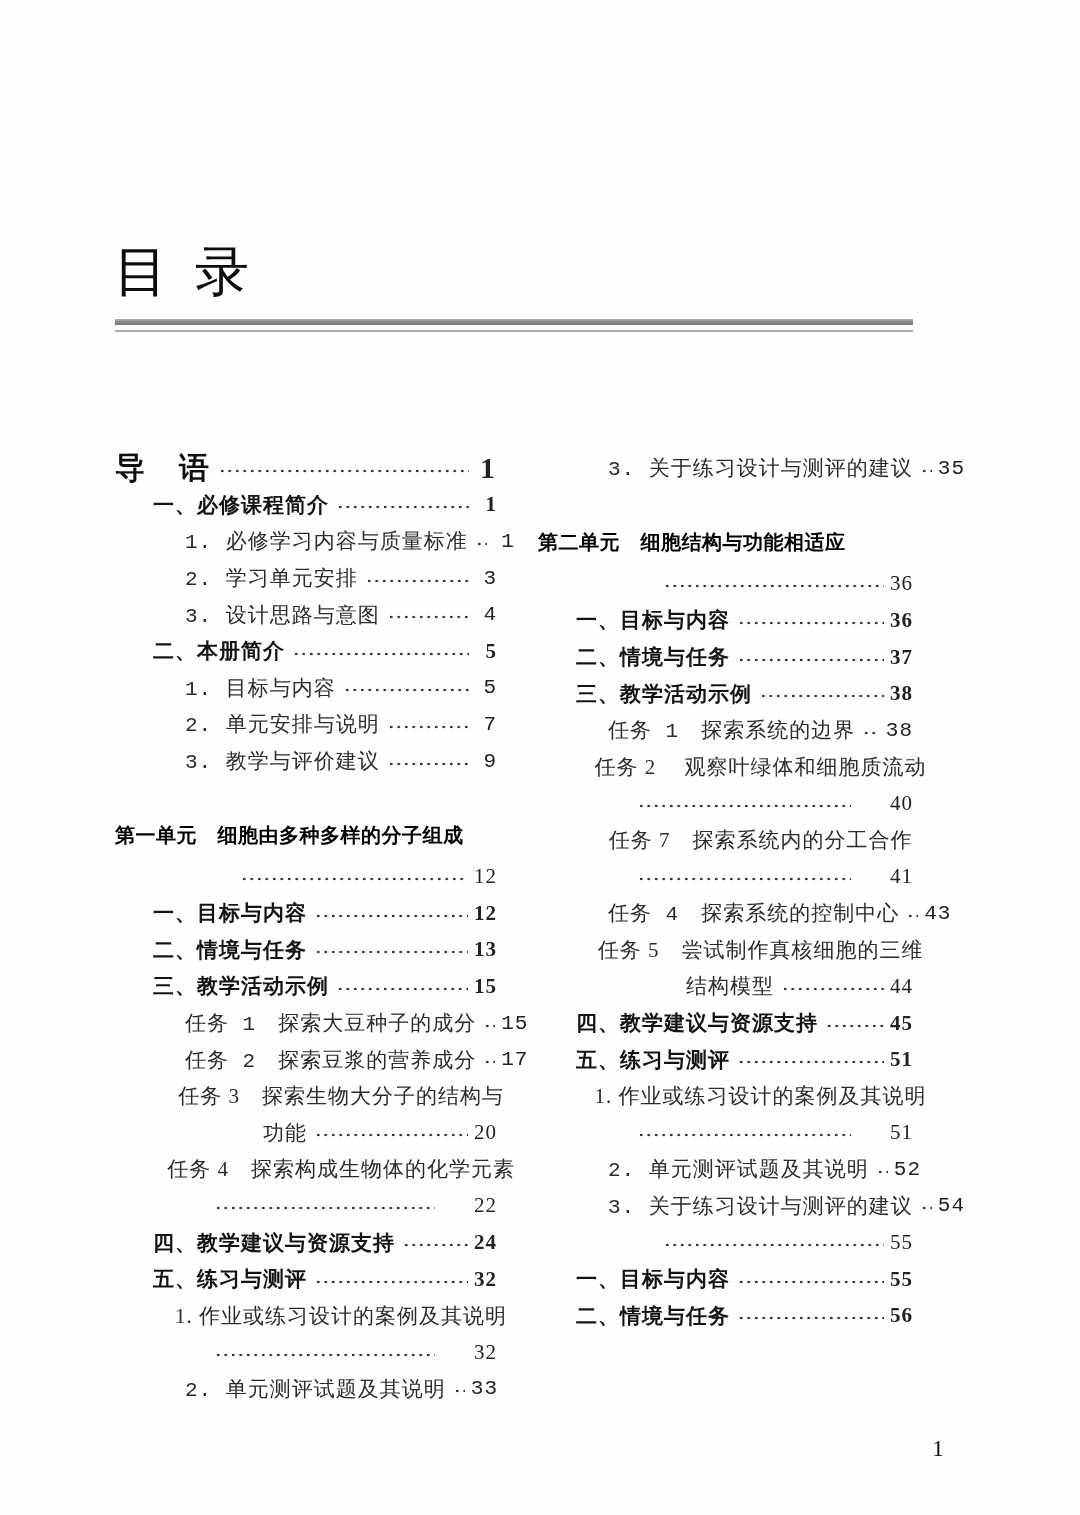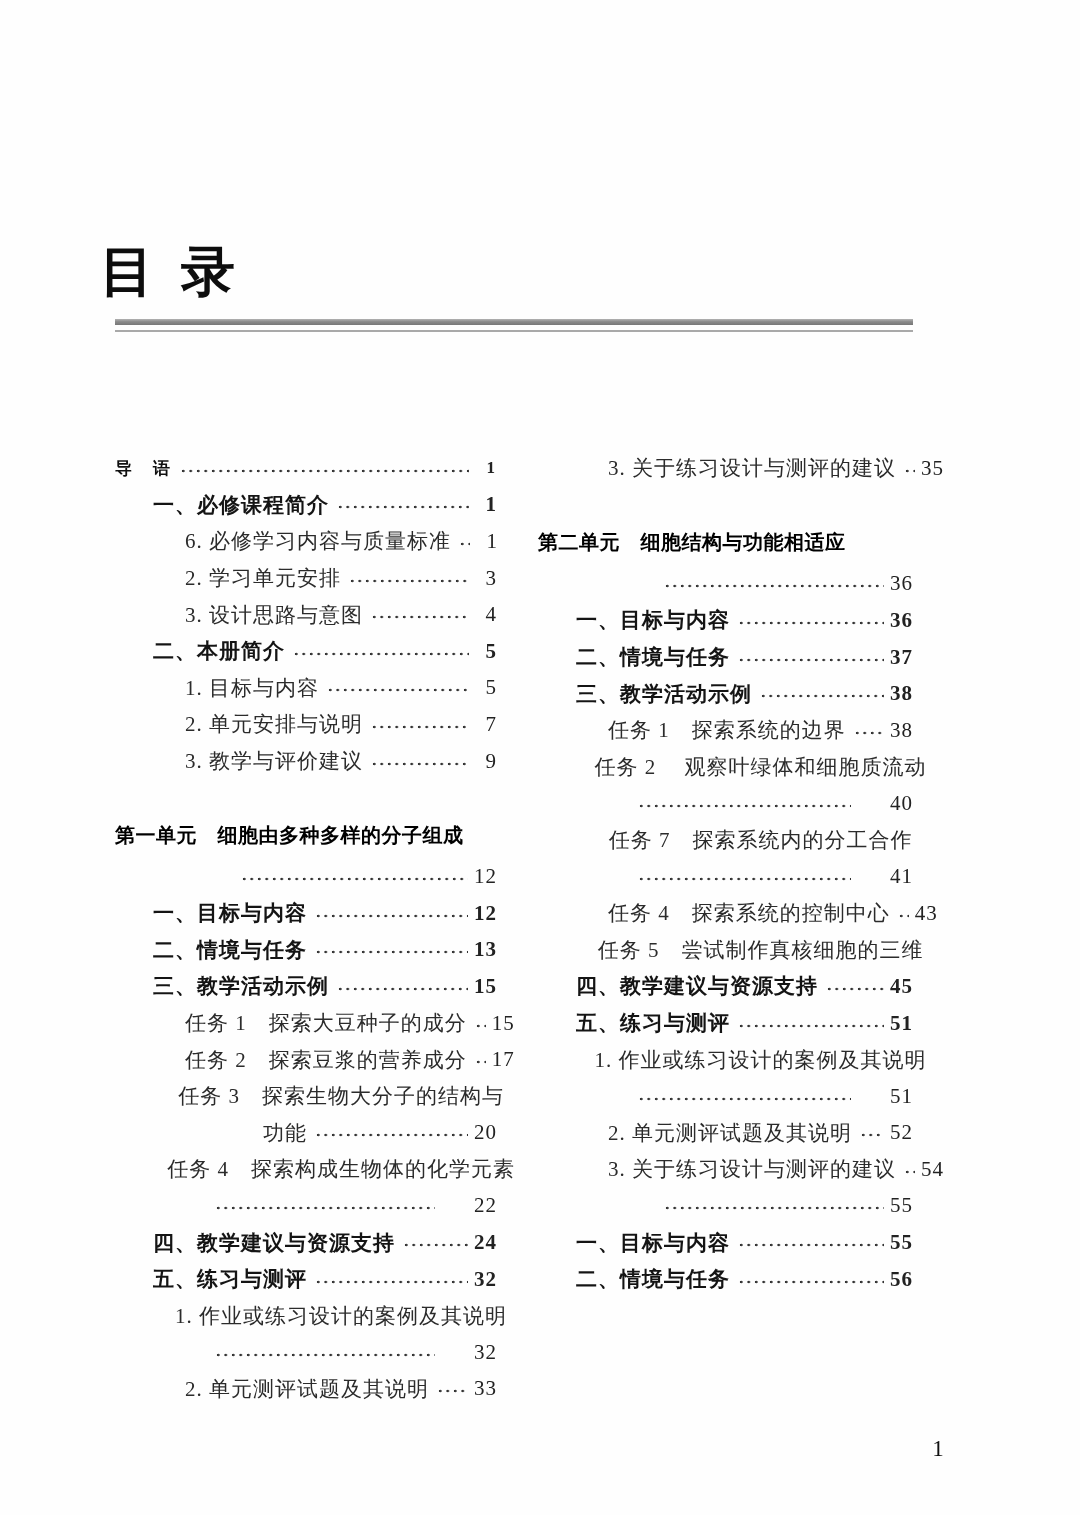--- a/index.html
+++ b/index.html
@@ -6,23 +6,23 @@
   body{
     width:1080px;height:1515px;position:relative;
     background:#ffffff;
     font-family:"Liberation Serif","DejaVu Serif",serif;
     color:#222;
   }
   .sheet{position:absolute;inset:0;background:#fefefe;}
 
   
   .doc-title{
-    position:absolute;left:100px;top:244px;
+    position:absolute;left:114px;top:244px;
     font-family:"Liberation Sans","DejaVu Sans",sans-serif;
-    font-weight:bold;font-size:54px;line-height:1;color:#0d0d0d;
+    font-weight:normal;font-size:54px;line-height:1;color:#0d0d0d;
     letter-spacing:6px;white-space:pre;
   }
   .rule-thick{
     position:absolute;left:115px;top:319px;width:798px;height:6px;
     background:linear-gradient(to bottom,#b3b3b3 0%,#8a8a8a 45%,#777 100%);
   }
   .rule-thin{
     position:absolute;left:115px;top:330px;width:798px;height:2px;
     background:#a9a9a9;
   }
@@ -40,23 +40,23 @@
   .row .txt{flex:0 0 auto;}
   .leader{
     flex:1 1 auto;min-width:10px;height:7px;
     margin:6px 6px 0 9px;
     background-image:radial-gradient(circle at 2px 3px,#333 1.3px,transparent 1.6px);
     background-size:7.5px 7px;background-repeat:repeat-x;background-position:left center;
   }
   .pageno{flex:0 0 auto;text-align:right;min-width:22px;color:#222;}
 
   
-  .row.section0{font-weight:bold;font-size:17px;color:#101010;letter-spacing:2px;}
+  .row.section0{font-weight:bold;font-size:30px;color:#101010;letter-spacing:2px;}
   .row.section{padding-left:38px;font-weight:bold;color:#141414;}
-  .row.item{padding-left:70px;}
+  .row.item{padding-left:70px;font-family:Liberation Mono, monospace;}
   .row.plain{padding-left:70px;justify-content:center;}
   .row.cont{padding-left:148px;}
   .row.dots{padding-left:92px;gap:33px;}
   .row.cdots{padding-left:118px;}
   .row.chapter{
     height:46px;margin-top:33px;padding-left:0;
     font-family:"Liberation Sans","DejaVu Sans",sans-serif;
     font-weight:bold;font-size:20px;letter-spacing:0.5px;color:#000;
   }
 
@@ -71,21 +71,21 @@
 
 <div class="sheet">
 
   <div class="doc-title">目 录</div>
   <div class="rule-thick"></div>
   <div class="rule-thin"></div>
 
   <div class="col" id="col-left">
       <div class="row section0"><span class="txt">导　语</span><span class="leader"></span><span class="pageno">1</span></div>
       <div class="row section"><span class="txt">一、必修课程简介</span><span class="leader"></span><span class="pageno">1</span></div>
-      <div class="row item"><span class="txt">6. 必修学习内容与质量标准</span><span class="leader"></span><span class="pageno">1</span></div>
+      <div class="row item"><span class="txt">1. 必修学习内容与质量标准</span><span class="leader"></span><span class="pageno">1</span></div>
       <div class="row item"><span class="txt">2. 学习单元安排</span><span class="leader"></span><span class="pageno">3</span></div>
       <div class="row item"><span class="txt">3. 设计思路与意图</span><span class="leader"></span><span class="pageno">4</span></div>
       <div class="row section"><span class="txt">二、本册简介</span><span class="leader"></span><span class="pageno">5</span></div>
       <div class="row item"><span class="txt">1. 目标与内容</span><span class="leader"></span><span class="pageno">5</span></div>
       <div class="row item"><span class="txt">2. 单元安排与说明</span><span class="leader"></span><span class="pageno">7</span></div>
       <div class="row item"><span class="txt">3. 教学与评价建议</span><span class="leader"></span><span class="pageno">9</span></div>
       <div class="row chapter"><span class="txt">第一单元　细胞由多种多样的分子组成</span></div>
       <div class="row cdots"><span class="leader"></span><span class="pageno">12</span></div>
       <div class="row section"><span class="txt">一、目标与内容</span><span class="leader"></span><span class="pageno">12</span></div>
       <div class="row section"><span class="txt">二、情境与任务</span><span class="leader"></span><span class="pageno">13</span></div>
@@ -109,20 +109,21 @@
       <div class="row section"><span class="txt">一、目标与内容</span><span class="leader"></span><span class="pageno">36</span></div>
       <div class="row section"><span class="txt">二、情境与任务</span><span class="leader"></span><span class="pageno">37</span></div>
       <div class="row section"><span class="txt">三、教学活动示例</span><span class="leader"></span><span class="pageno">38</span></div>
       <div class="row item"><span class="txt">任务 1　探索系统的边界</span><span class="leader"></span><span class="pageno">38</span></div>
       <div class="row plain"><span class="txt">任务 2　 观察叶绿体和细胞质流动</span></div>
       <div class="row dots"><span class="leader"></span><span class="pageno">40</span></div>
       <div class="row plain"><span class="txt">任务 7　探索系统内的分工合作</span></div>
       <div class="row dots"><span class="leader"></span><span class="pageno">41</span></div>
       <div class="row item"><span class="txt">任务 4　探索系统的控制中心</span><span class="leader"></span><span class="pageno">43</span></div>
       <div class="row plain"><span class="txt">任务 5　尝试制作真核细胞的三维</span></div>
+      <div class="row cont"><span class="txt">结构模型</span><span class="leader"></span><span class="pageno">44</span></div>
       <div class="row section"><span class="txt">四、教学建议与资源支持</span><span class="leader"></span><span class="pageno">45</span></div>
       <div class="row section"><span class="txt">五、练习与测评</span><span class="leader"></span><span class="pageno">51</span></div>
       <div class="row plain"><span class="txt">1. 作业或练习设计的案例及其说明</span></div>
       <div class="row dots"><span class="leader"></span><span class="pageno">51</span></div>
       <div class="row item"><span class="txt">2. 单元测评试题及其说明</span><span class="leader"></span><span class="pageno">52</span></div>
       <div class="row item"><span class="txt">3. 关于练习设计与测评的建议</span><span class="leader"></span><span class="pageno">54</span></div>
       <div class="row cdots"><span class="leader"></span><span class="pageno">55</span></div>
       <div class="row section"><span class="txt">一、目标与内容</span><span class="leader"></span><span class="pageno">55</span></div>
       <div class="row section"><span class="txt">二、情境与任务</span><span class="leader"></span><span class="pageno">56</span></div>
     </div>

